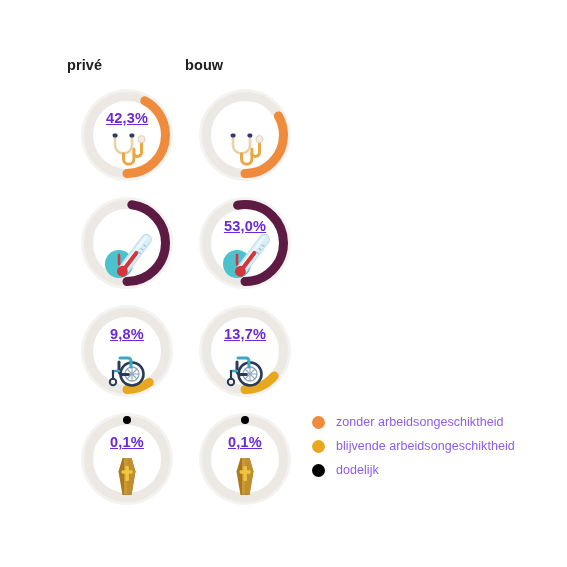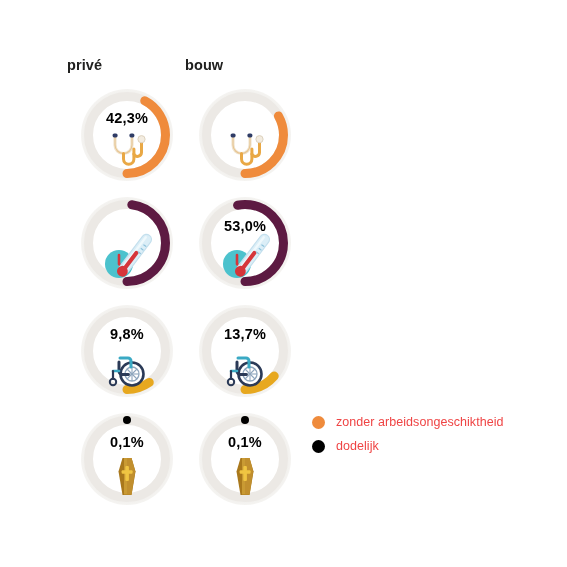--- a/index.html
+++ b/index.html
@@ -104,22 +104,23 @@
   }
 
   .value {
     position: absolute;
     left: 0;
     top: 27px;
     width: 104px;
     text-align: center;
     font-size: 14.5px;
     font-weight: bold;
-    color: #000000;
+    color: #6d28d9;
     letter-spacing: .2px;
+    text-decoration: underline;
   }
 
   .icon {
     position: absolute;
     left: 27px;
     top: 46px;
     width: 50px;
     height: 46px;
   }
   .icon svg { display: block; width: 50px; height: 46px; }
@@ -140,21 +141,21 @@
   }
   .legend-dot {
     width: 13px;
     height: 13px;
     border-radius: 50%;
     flex: 0 0 13px;
     margin-right: 11px;
   }
   .legend-label {
     font-size: 12.5px;
-    color: #ef4444;
+    color: #8b5cf6;
     white-space: nowrap;
     letter-spacing: .05px;
     text-align: right;
   }
 </style>
 </head>
 <body>
 
 <div class="headers">
   <div class="col-header c0">privé</div>
@@ -357,16 +358,20 @@
       </div>
     </div>
   </div>
 
 <div class="legend" id="legend">
     <div class="legend-row">
       <span class="legend-dot" style="background: rgb(239, 139, 60);"></span>
       <span class="legend-label">zonder arbeidsongeschiktheid</span>
     </div>
     <div class="legend-row">
+      <span class="legend-dot" style="background: rgb(231, 168, 31);"></span>
+      <span class="legend-label">blijvende arbeidsongeschiktheid</span>
+    </div>
+    <div class="legend-row">
       <span class="legend-dot" style="background: rgb(0, 0, 0);"></span>
       <span class="legend-label">dodelijk</span>
     </div>
   </div>
 
 </body></html>

